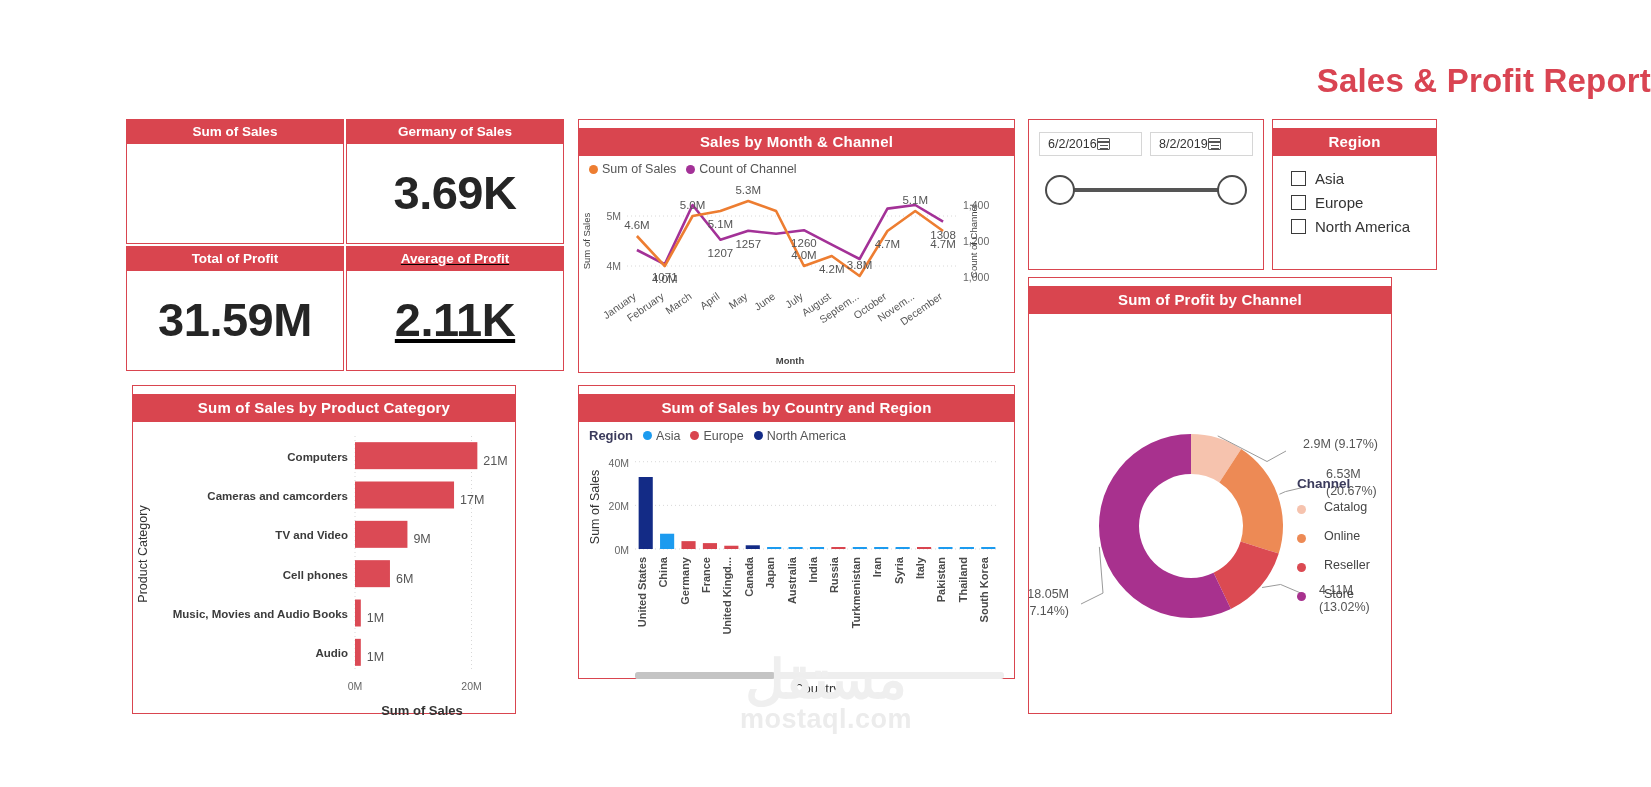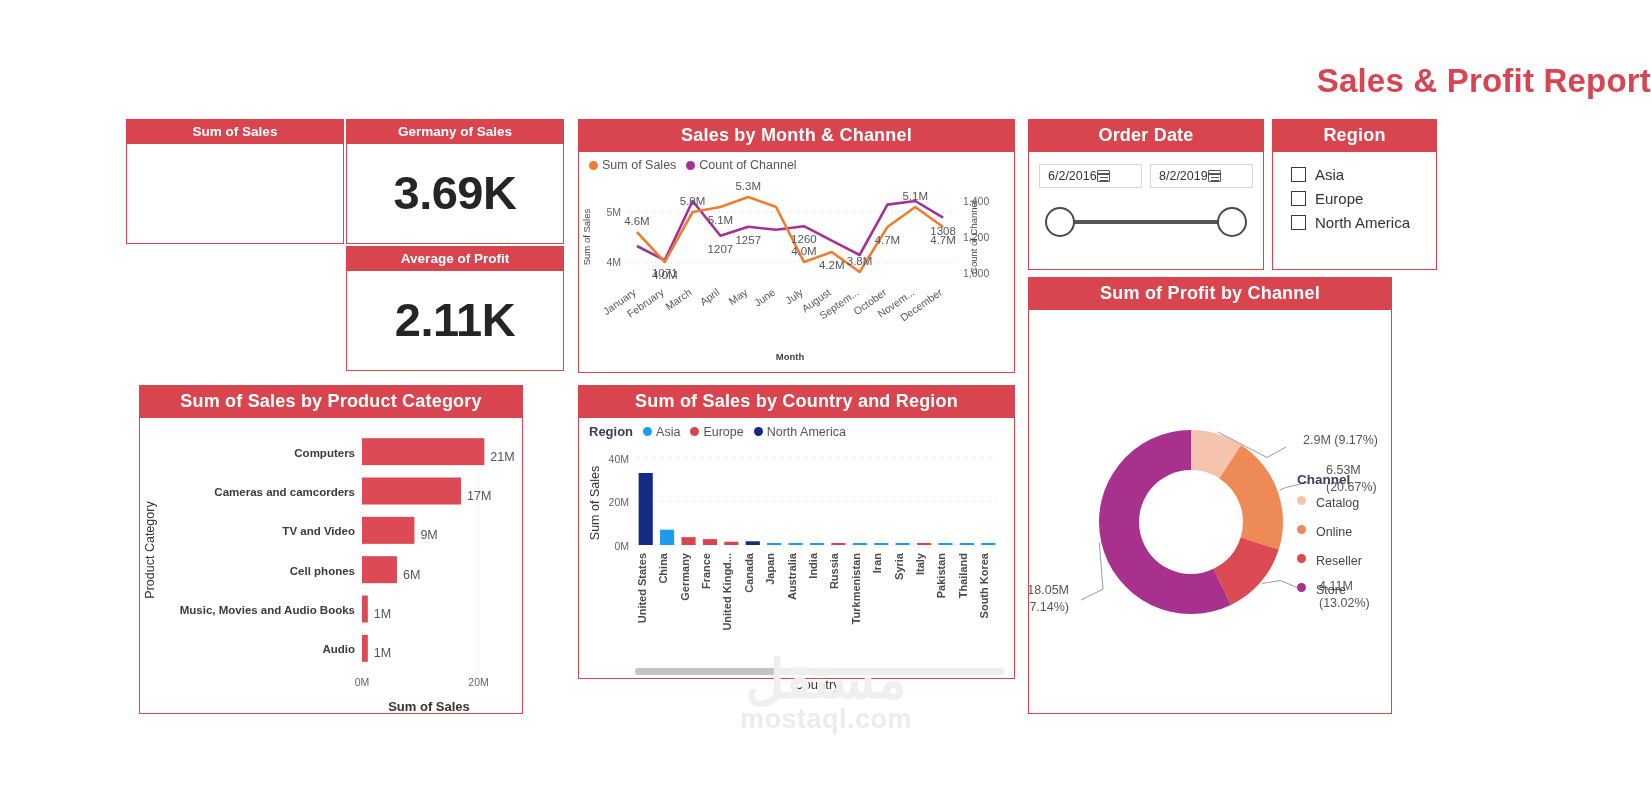--- a/index.html
+++ b/index.html
@@ -16,43 +16,43 @@
     position: absolute; top: 62px; left: 0; width: 1651px;
     text-align: right;
     font-size: 33px; font-weight: bold;
     color: #d94452; letter-spacing: .2px;
   }
 
   
   .panel { position: absolute; border: 1px solid #d9454f; background: #fff; }
   .panel-head {
     background: #d9454f; color: #fff;
-    font-size: 18px; font-weight: bold;
-    text-align: center; padding: 5px 0 6px; letter-spacing: .2px;
+    font-size: 15px; font-weight: bold;
+    text-align: center; padding: 5px 0 6px; letter-spacing: .2px; margin-top: 8px;
   }
   .panel-body { position: relative; width: 100%; height: calc(100% - 29px); }
 
   
   .kpi-wrap { position: absolute; left: 126px; top: 119px; width: 438px; height: 254px; }
   .kpi {
     position: absolute; width: 218px; height: 125px;
     border: 1px solid #d9454f; background: #fff;
   }
   .kpi .kpi-head {
     background: #d9454f; color: #fff; font-size: 13.5px; font-weight: 600;
     text-align: center; padding: 4px 0 5px;
   }
   .kpi .kpi-val {
     height: calc(100% - 26px); display: flex; align-items: center; justify-content: center;
     font-size: 47px; font-weight: bold; color: #252525; letter-spacing: -.5px;
   }
   #kpi-sum-of-sales { left: 0;   top: 0; }
   #kpi-avg-of-sales { left: 220px; top: 0; }
   #kpi-total-profit  { left: 0;   top: 127px; }
-  #kpi-avg-profit    { left: 220px; top: 127px; }
+  #kpi-avg-profit    { left: 220px; top: 127px; text-decoration: underline; }
 
   
   #panel-month { left: 578px; top: 119px; width: 437px; height: 254px; }
   .legend-row { display: flex; gap: 10px; align-items: center; padding: 6px 0 0 10px; }
   .legend-item { display: flex; align-items: center; gap: 4px; font-size: 12.5px; color: #555; }
   .dot { width: 9px; height: 9px; border-radius: 50%; display: inline-block; }
   .axis-title { font-size: 9.5px; fill: #444; }
   .tick-lbl { font-size: 10.5px; fill: #666; }
   .dlabel  { font-size: 11.5px; fill: #555; }
   .cat-lbl { font-size: 10.5px; fill: #555; }
@@ -80,25 +80,25 @@
 
   
   #panel-region { left: 1272px; top: 119px; width: 165px; height: 151px; }
   .chk-row { display: flex; align-items: center; gap: 9px; padding: 7px 0 0 18px; font-size: 15px; color: #333; }
   .chk-box { width: 15px; height: 15px; border: 1.6px solid #3a3a3a; background: #fff; }
 
   
   #panel-donut { left: 1028px; top: 277px; width: 364px; height: 437px; }
   .donut-legend { position: absolute; right: 8px; top: 162px; width: 86px; }
   .donut-legend .lg-title { font-size: 13.5px; font-weight: bold; color: #3b3b5c; margin-bottom: 9px; }
-  .donut-legend .lg-item { display: flex; align-items: flex-start; gap: 10px; font-size: 12.5px;
+  .donut-legend .lg-item { display: flex; align-items: flex-end; gap: 18px; font-size: 12.5px;
                            color: #444; margin-bottom: 15px; }
 
   
-  #panel-category { left: 139px; top: 385px; width: 384px; height: 329px; }
+  #panel-category { left: 132px; top: 385px; width: 384px; height: 329px; }
 
   
   #panel-country { left: 578px; top: 385px; width: 437px; height: 294px; }
   .hscroll {
     position: absolute; left: 56px; right: 10px; bottom: 6px; height: 7px;
     background: #eeeeee; border-radius: 3px;
   }
   .hscroll .thumb { position: absolute; left: 0; top: 0; height: 7px; width: 38%;
                     background: #c4c4c4; border-radius: 3px; }
 
@@ -118,20 +118,24 @@
 
   <div id="report-title">Sales &amp; Profit Report</div>
 
   <div class="kpi-wrap">
     <div class="kpi" id="kpi-sum-of-sales">
       <div class="kpi-head">Sum of Sales</div>
     </div>
     <div class="kpi" id="kpi-avg-of-sales">
       <div class="kpi-head">Germany of Sales</div>
       <div class="kpi-val">3.69K</div>
+    </div>
+    <div class="kpi" id="kpi-total-profit">
+      <div class="kpi-head">Total of Profit</div>
+      <div class="kpi-val">31.59M</div>
     </div>
     <div class="kpi" id="kpi-avg-profit">
       <div class="kpi-head">Average of Profit</div>
       <div class="kpi-val">2.11K</div>
     </div>
   </div>
 
   <div class="panel" id="panel-month">
     <div class="panel-head">Sales by Month &amp; Channel</div>
     <div class="panel-body">
@@ -184,21 +188,20 @@
           <text x="336.25" y="122" text-anchor="end" class="cat-lbl" transform="rotate(-35 336.25 122)">Novem...</text>
           <text x="364.0833333333333" y="122" text-anchor="end" class="cat-lbl" transform="rotate(-35 364.0833333333333 122)">December</text>
           <text x="11" y="65" text-anchor="middle" class="axis-title" transform="rotate(-90 11 65)">Sum of Sales</text>
           <text x="398" y="65" text-anchor="middle" class="axis-title" transform="rotate(-90 398 65)">Count of Channel</text>
           <text x="211" y="188" text-anchor="middle" class="axis-title" font-weight="bold">Month</text>
         </svg>
     </div>
   </div>
 
   <div class="panel" id="panel-order-date">
-    <div class="panel-head">Order Date</div>
     <div class="panel-body">
       <div class="date-inputs">
         <div class="date-box">
           <span>6/2/2016</span>
           <span class="cal-ico"></span>
         </div>
         <div class="date-box">
           <span>8/2/2019</span>
           <span class="cal-ico"></span>
         </div>

